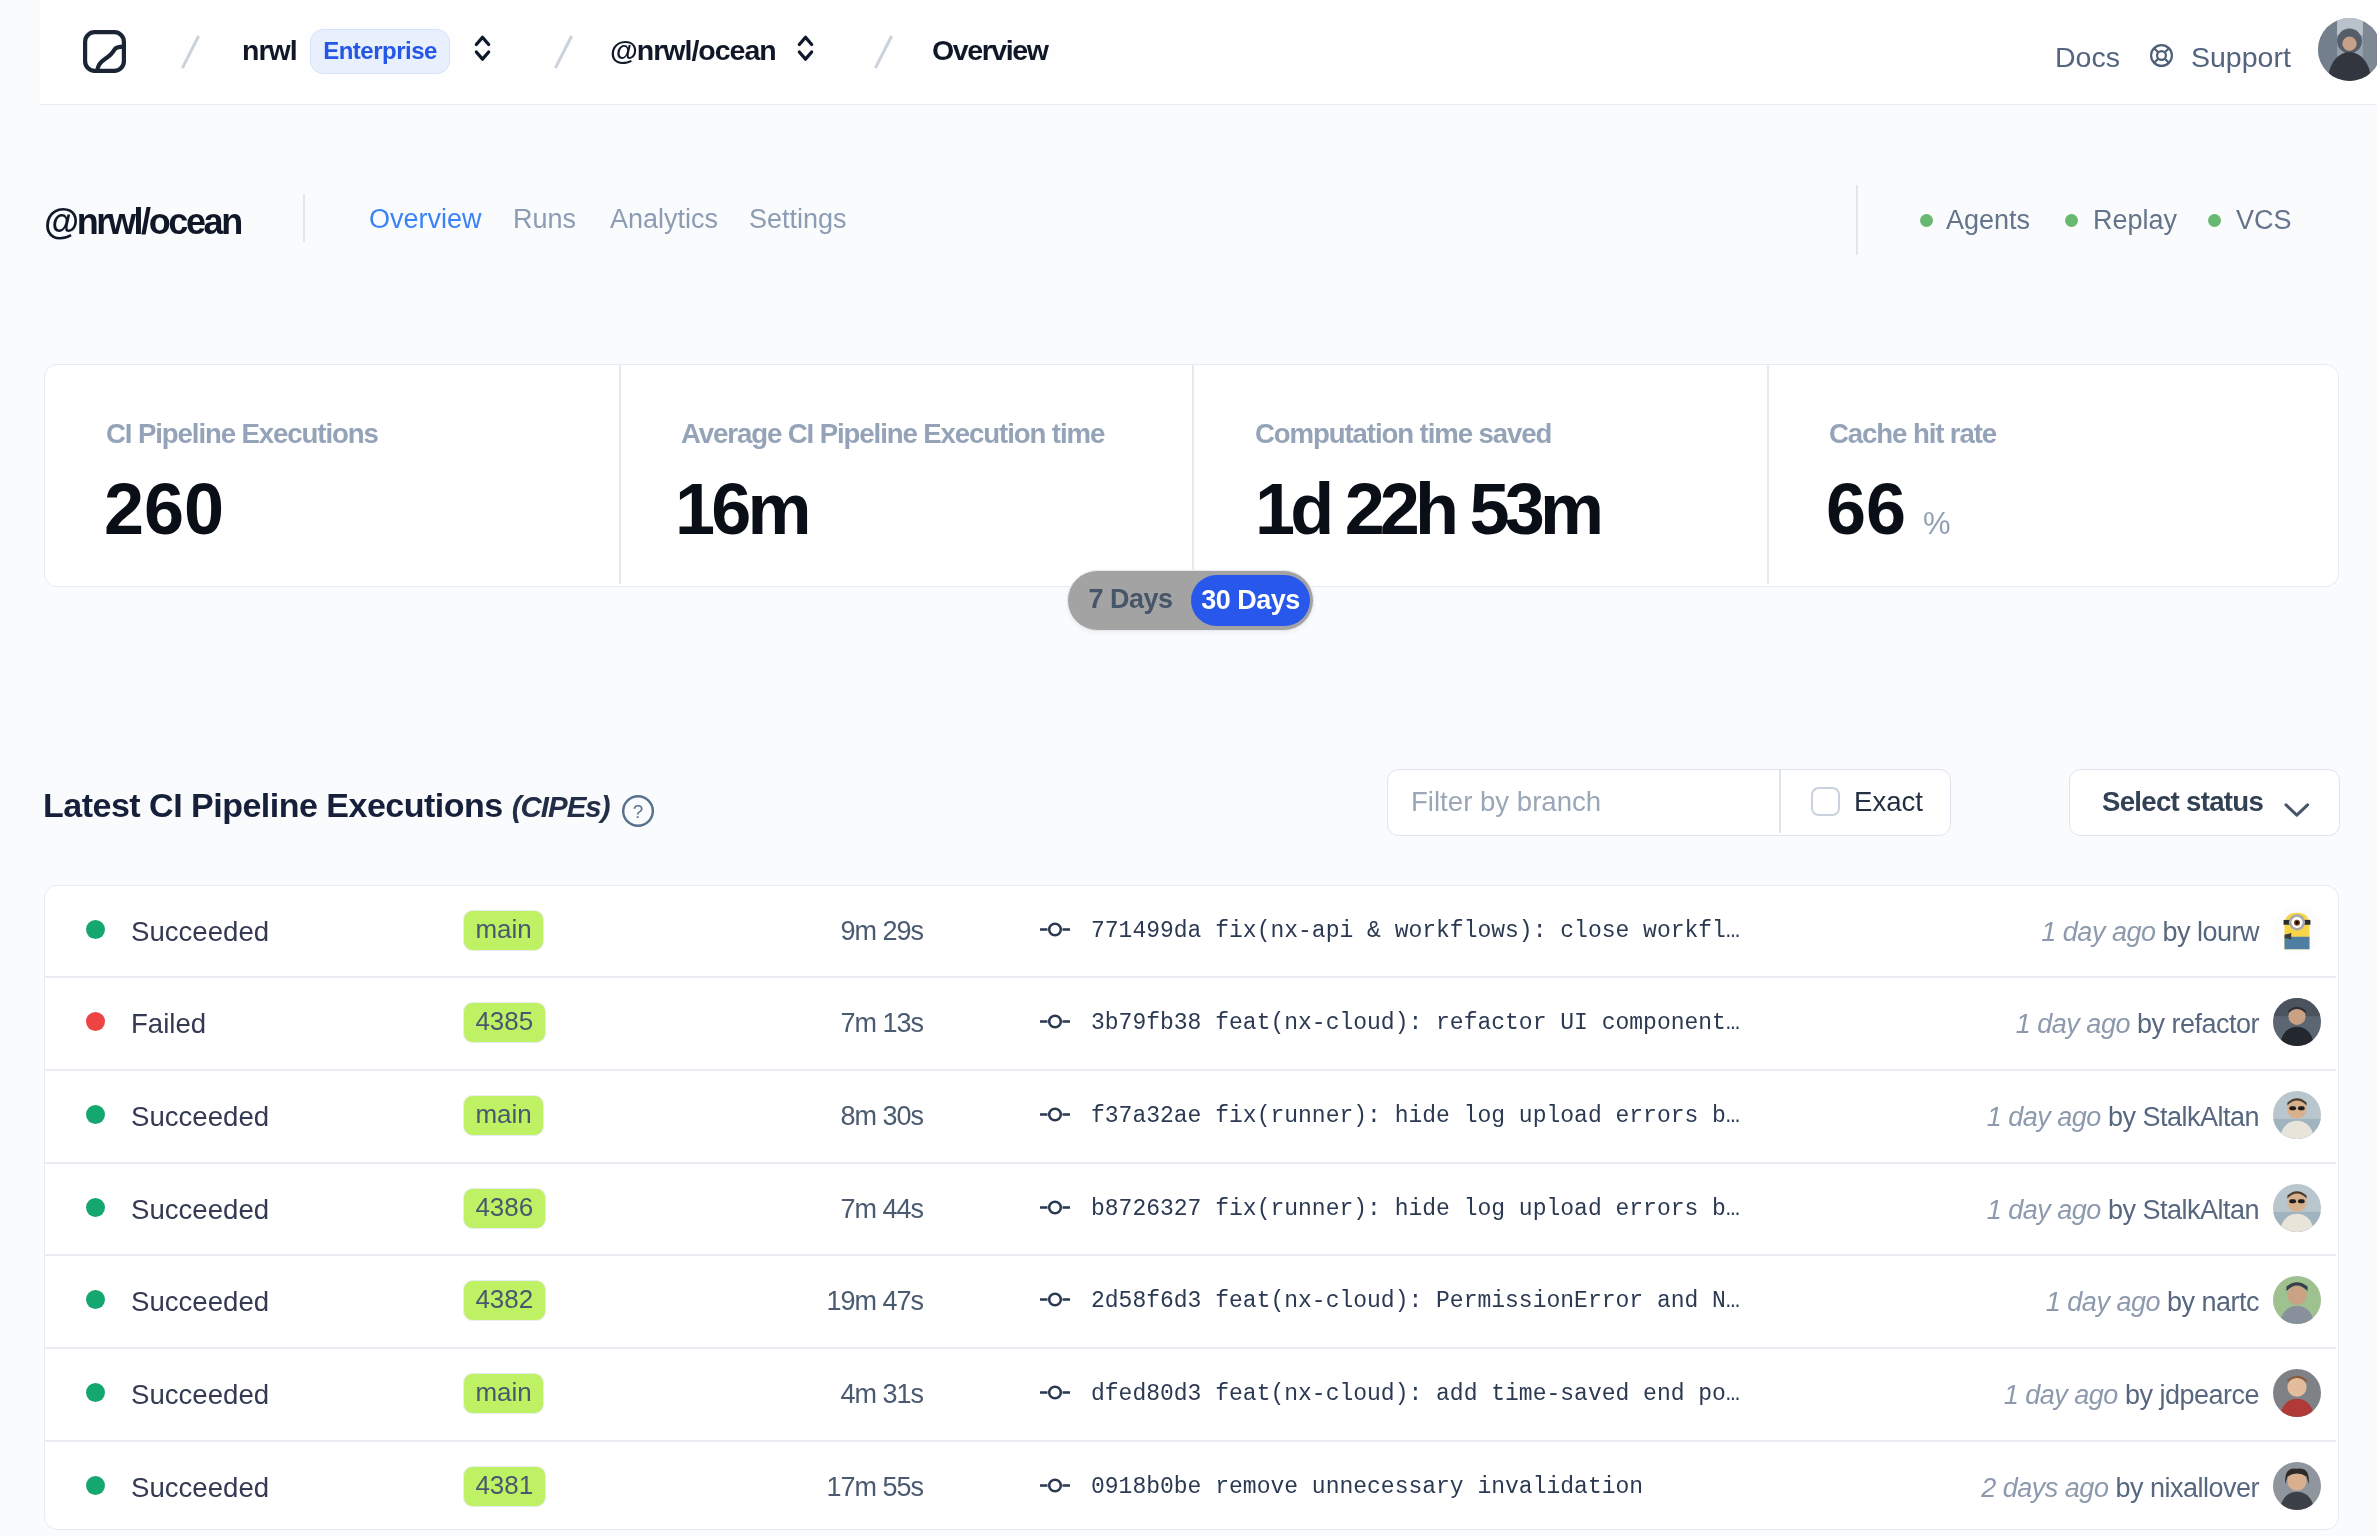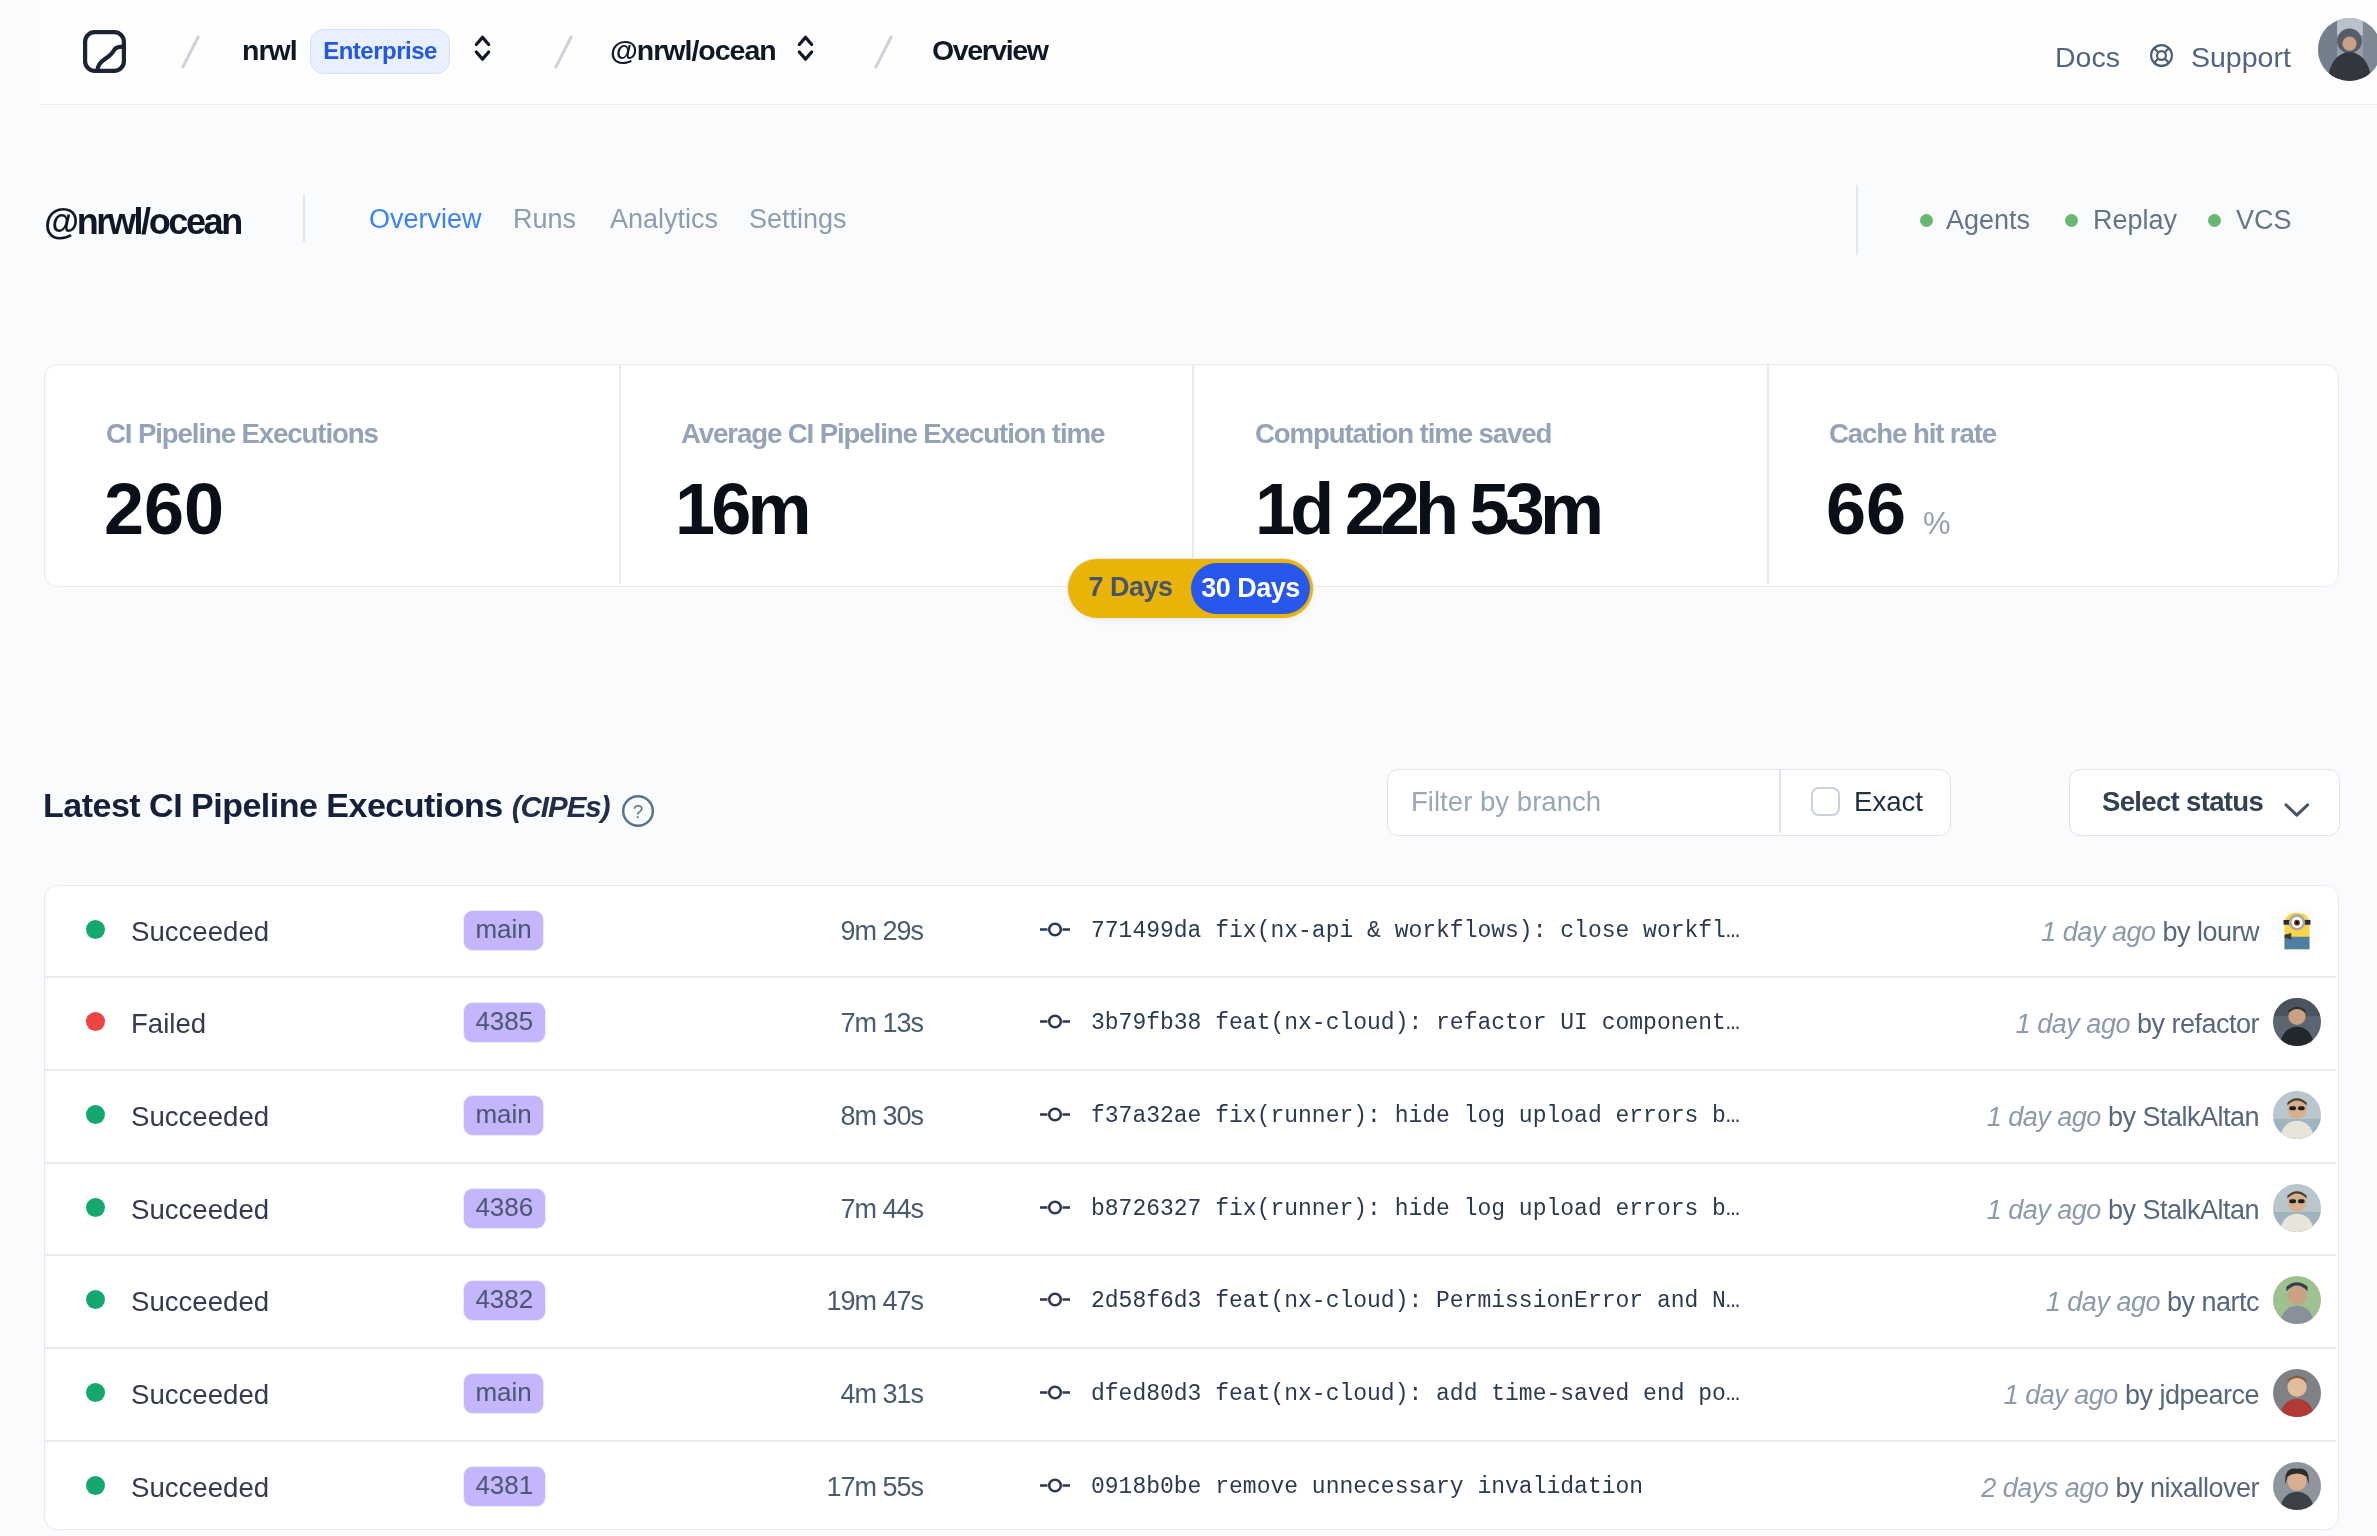--- a/index.html
+++ b/index.html
@@ -28,21 +28,21 @@
   .statdot { position:absolute; width:13.3px; height:13.3px; border-radius:50%; background:#69b871; top:214px; }
   .statlbl { position:absolute; top:205px; font-size:27px; color:#64748b; }
 
   
   .stats-card { position:absolute; left:44px; top:364px; width:2295px; height:223px; background:#fff; border:1.9px solid #e7eaf0; border-radius:13.3px; }
   .stats-div { position:absolute; top:0; width:1.9px; height:219px; background:#e7eaf0; }
   .stat-label { position:absolute; top:53px; font-size:27.6px; font-weight:700; letter-spacing:-1.1px; color:#94a3b8; white-space:nowrap; }
   .stat-num { position:absolute; top:103px; font-size:72px; font-weight:700; color:#0a0e17; white-space:nowrap; }
   .pct { font-size:31px; font-weight:400; color:#91a0b4; letter-spacing:0; margin-left:17px; }
 
-  .toggle-wrap { position:absolute; left:1067px; top:558px; width:247px; height:61px; background:#eab308; border:1.9px solid #e7eaf0; border-radius:32px; box-shadow:0 1.9px 4.8px rgba(15,23,42,.05); }
+  .toggle-wrap { position:absolute; left:1067px; top:570px; width:247px; height:61px; background:#a3a3a3; border:1.9px solid #e7eaf0; border-radius:32px; box-shadow:0 1.9px 4.8px rgba(15,23,42,.05); }
   .toggle-7 { position:absolute; left:0; top:0; width:125px; height:57px; text-align:center; line-height:57px; font-size:27px; font-weight:700; letter-spacing:-0.5px; color:#475569; }
   .toggle-30 { position:absolute; left:123px; top:3.8px; width:119px; height:51px; background:#2857eb; border-radius:27px; text-align:center; line-height:51px; font-size:27px; font-weight:700; letter-spacing:-0.5px; color:#fff; }
 
   
   .sec-title { position:absolute; left:43px; top:786px; font-size:34px; font-weight:700; letter-spacing:-0.5px; color:#16203a; white-space:nowrap; }
   .sec-title .cipes { font-size:29.5px; font-style:italic; letter-spacing:-1px; color:#222d47; }
   .filter-group { position:absolute; left:1387px; top:769px; width:564px; height:67px; background:#fff; border:1.9px solid #dfe3ec; border-radius:11.4px;text-decoration:underline; }
   .filter-ph { position:absolute; left:23px; top:16px; font-size:27.6px; color:#9aa7b8; }
   .filter-div { position:absolute; left:391px; top:0; width:1.9px; height:63px; background:#dfe3ec; }
   .checkbox { position:absolute; left:423px; top:17px; width:28.5px; height:28.5px; border:2.9px solid #c9d1dc; border-radius:7.6px; background:#fff; }
@@ -51,21 +51,21 @@
   .select-lbl { position:absolute; left:32px; top:16px; font-size:27.6px; font-weight:700; letter-spacing:-0.7px; color:#334155;text-align:right; }
 
   
   .table-card { position:absolute; left:44px; top:885px; width:2295px; height:645px; background:#fff; border:1.9px solid #e7eaf0; border-radius:13.3px; }
   .row { position:absolute; left:8px; width:2291px; height:92px;text-decoration:underline; }
   .row-sep { position:absolute; left:0; width:2291px; height:1.9px; background:#e9ecf1; }
   .dot { position:absolute; left:33px; top:36px; width:19px; height:19px; border-radius:50%; }
   .dot.ok { background:#14a76f; }
   .dot.fail { background:#ee4444; }
   .status { position:absolute; left:78px; top:32px; font-size:27.6px; font-weight:400; color:#333a52; }
-  .chip { position:absolute; left:410px; top:26px; height:41px; border:1.9px solid #e9edf2; background:#c4b5fd; border-radius:9.5px; font-size:26px; color:#49586e; text-align:center; line-height:36px; padding:0 11.4px; }
+  .chip { position:absolute; left:410px; top:26px; height:41px; border:1.9px solid #e9edf2; background:#bef264; border-radius:9.5px; font-size:26px; color:#49586e; text-align:center; line-height:36px; padding:0 11.4px; }
   .dur { position:absolute; left:622px; top:32px; width:248px; text-align:right; font-size:27px; letter-spacing:-1px; color:#4a5a70; }
   .commit { position:absolute; left:1038px; top:34px; font-family:"Liberation Mono", monospace; font-size:23px; letter-spacing:0px; color:#2b3952; white-space:nowrap; }
   .meta { position:absolute; left:1763px; top:33px; width:443px; text-align:right; font-size:27px; letter-spacing:-0.5px; color:#57677f; white-space:nowrap; }
   .meta .ago { font-style:italic; color:#8d9aad; }
   .avatar { position:absolute; left:2220px; top:22px; width:48px; height:48px; border-radius:50%; overflow:hidden; }
 </style>
 </head>
 <body>
 
 <div class="header">

